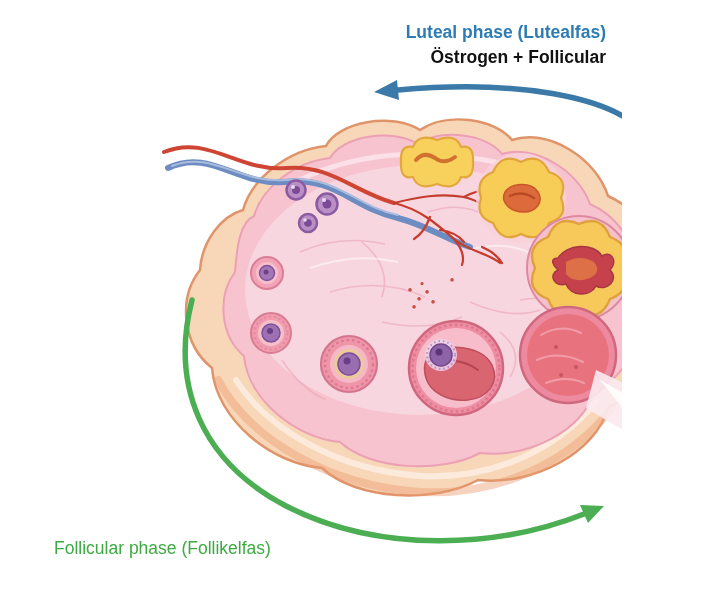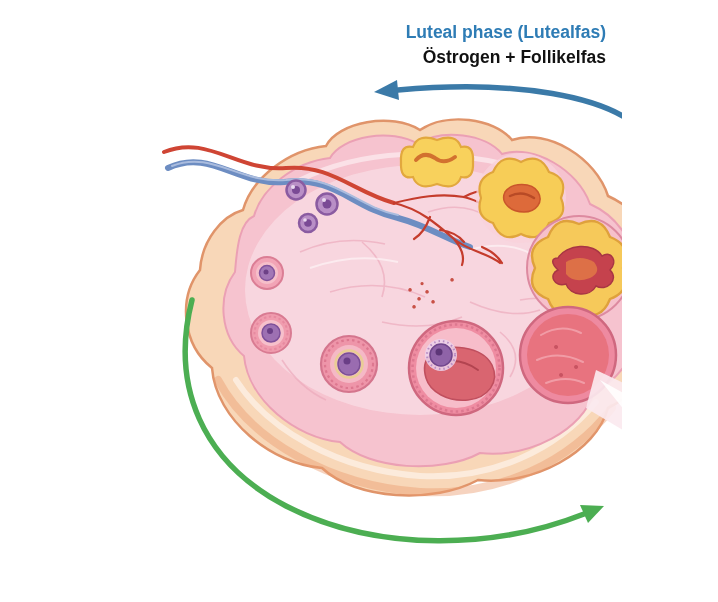--- a/index.html
+++ b/index.html
@@ -134,19 +134,20 @@
     </g>
 
     <g>
       <path d="M 192,300 C 170,386 202,462 286,506 C 380,554 498,548 584,514" fill="none" stroke="#4cae52" stroke-width="5.5" stroke-linecap="round"></path>
       <polygon points="604,506 588,523 580,505" fill="#4cae52"></polygon>
     </g>
   </svg>
 
   <div class="label-block luteal-block">
     <div class="phase-line bold luteal-phase">Luteal phase (Lutealfas)</div>
-    <div class="phase-line bold hormone-line">Östrogen + Follikelfas</div>
+    <div class="phase-line bold hormone-line">Östrogen + Follicular</div>
   </div>
 
   <div class="label-block follicular-block">
+    <div class="phase-line regular follicular-phase">Follicular phase (Follikelfas)</div>
   </div>
 
 </div>
 
 </body></html>

